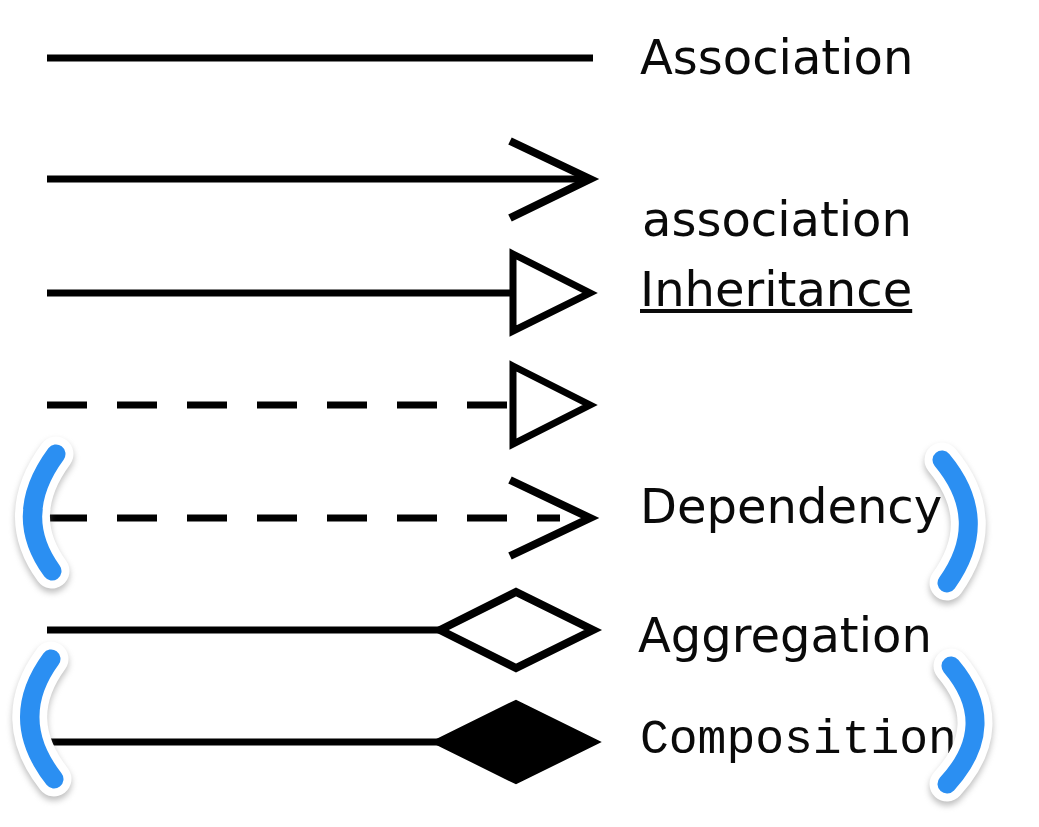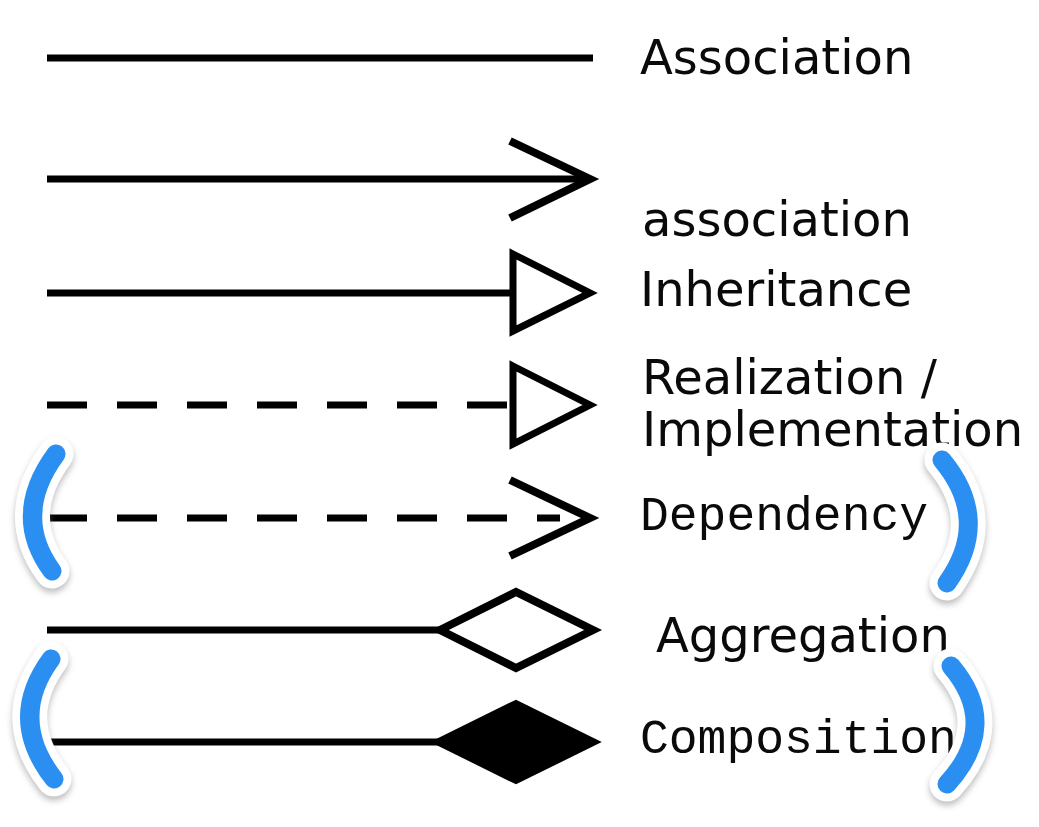--- a/index.html
+++ b/index.html
@@ -24,24 +24,24 @@
   .label{
     position:absolute;
     font-size:48px;
     line-height:52px;
     color:var(--text);
     white-space:nowrap;
     letter-spacing:0px;
   }
   .lbl-association{left:640px;top:31px;}
   .lbl-navigable{left:642px;top:141px;}
-  .lbl-inheritance{left:640px;top:263px;}
+  .lbl-inheritance{left:640px;top:263px;text-decoration:underline;}
   .lbl-realization{left:642px;top:351px;}
-  .lbl-dependency{left:640px;top:491px;font-family:Liberation Mono, monospace;}
-  .lbl-aggregation{left:656px;top:609px;}
+  .lbl-dependency{left:640px;top:480px;}
+  .lbl-aggregation{left:638px;top:609px;}
   .lbl-composition{left:640px;top:714px;font-family:Liberation Mono, monospace;}
   .bracket{
     filter:drop-shadow(0px 4px 3px rgba(110,110,110,0.45));
   }
   .bracket .outline{
     fill:none;stroke:var(--bracket-outline);stroke-width:35;stroke-linecap:round;
   }
   .bracket .blue{
     fill:none;stroke:var(--bracket-blue);stroke-width:19;stroke-linecap:round;
   }
@@ -91,24 +91,20 @@
 
   <div class="label lbl-association">Association</div>
 
   <div class="label lbl-navigable">
     <br>
     <span>association</span>
   </div>
 
   <div class="label lbl-inheritance">Inheritance</div>
 
-  <div class="label lbl-realization">
-    <span>Realization /</span><br>
-    <span>Implementation</span>
-  </div>
 
   <div class="label lbl-dependency">Dependency</div>
 
   <div class="label lbl-aggregation">Aggregation</div>
 
   <div class="label lbl-composition">Composition</div>
 
   <svg class="layer" viewBox="0 0 1039 827">
 
     <g class="bracket">

